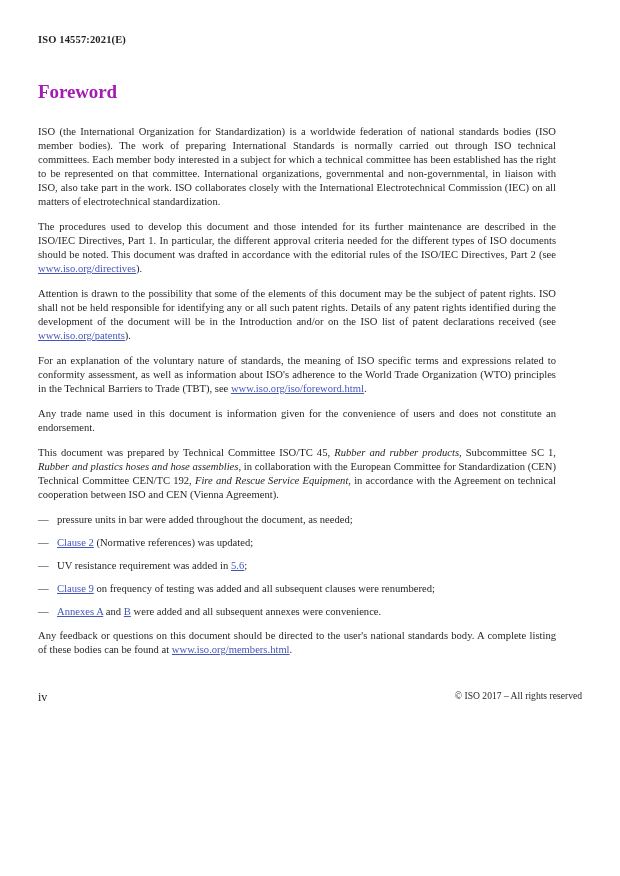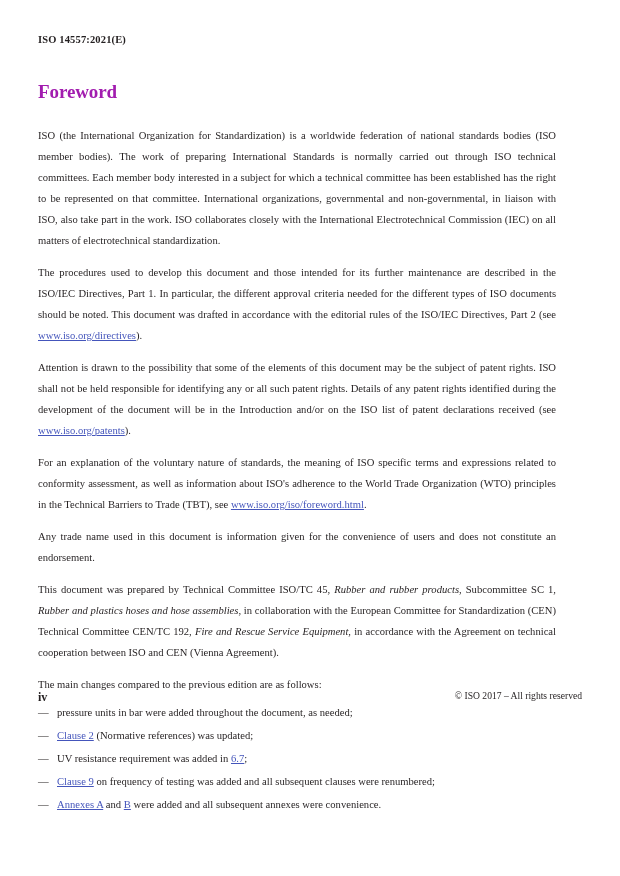--- a/index.html
+++ b/index.html
@@ -41,21 +41,21 @@
     margin: 0 0 22px 0;
     font-size: 19px;
     font-weight: bold;
     letter-spacing: -0.1px;
     color: #a21caf;
     line-height: 1.1;
   }
   p.body-par {
     margin: 0 0 11px 0;
     font-size: 10.6px;
-    line-height: 21px;
+    line-height: 14px;
     text-align: justify;
     text-justify: inter-word;
     color: #231f20;
     hyphens: none;
   }
   .lnk {
     color: #4455bb;
     text-decoration: underline;
     text-underline-offset: 1px;
   }
@@ -89,21 +89,20 @@
     right: 38px;
     bottom: 28px;
     height: 14px;
   }
   .footer .page-no {
     position: absolute;
     left: 0;
     top: 0;
     font-size: 12px;
     color: #231f20;
-    font-weight: bold;
   }
   .footer .copyright {
     position: absolute;
     right: 0;
     top: 0;
     font-size: 9.6px;
     color: #231f20;
     white-space: nowrap;
   }
 </style>
@@ -136,48 +135,48 @@
 
     <p class="body-par">
       <span>Any trade name used in this document is information given for the convenience of users and does not constitute an endorsement.</span>
     </p>
 
     <p class="body-par">
       <span>This document was prepared by Technical Committee ISO/TC 45, </span><span class="ital">Rubber and rubber products</span><span>, Subcommittee SC 1, </span><span class="ital">Rubber and plastics hoses and hose assemblies</span><span>, in collaboration with the European Committee for Standardization (CEN) Technical Committee CEN/TC 192, </span><span class="ital">Fire and Rescue Service Equipment</span><span>, in accordance with the Agreement on technical cooperation between ISO and CEN (Vienna Agreement).</span>
     </p>
 
 
-    <p class="body-par">
-      <span>The main changes compared to the previous edition are as follows:</span>
-    </p>
 
     <ul class="change-list">
 
       <li>
         <span class="dash">—</span><span>pressure units in bar were added throughout the document, as needed;</span>
       </li>
 
       <li>
         <span class="dash">—</span><a class="lnk" href="#">Clause 2</a><span> (Normative references) was updated;</span>
       </li>
 
       <li>
-        <span class="dash">—</span><span>UV resistance requirement was added in </span><a class="lnk" href="#">6.7</a><span>;</span>
+        <span class="dash">—</span><span>UV resistance requirement was added in </span><a class="lnk" href="#">5.6</a><span>;</span>
       </li>
 
       <li>
         <span class="dash">—</span><a class="lnk" href="#">Clause 9</a><span> on frequency of testing was added and all subsequent clauses were renumbered;</span>
       </li>
 
       <li>
         <span class="dash">—</span><a class="lnk" href="#">Annexes A</a><span> and </span><a class="lnk" href="#">B</a><span> were added and all subsequent annexes were convenience.</span>
       </li>
 
     </ul>
 
+    <p class="body-par">
+      <span>Any feedback or questions on this document should be directed to the user's national standards body. A complete listing of these bodies can be found at </span><a class="lnk" href="#">www.iso.org/members.html</a><span>.</span>
+    </p>
 
   </div>
 
   <div class="footer">
     <span class="page-no">iv</span>
     <span class="copyright">© ISO 2017 – All rights reserved</span>
   </div>
 
 </div>
 

